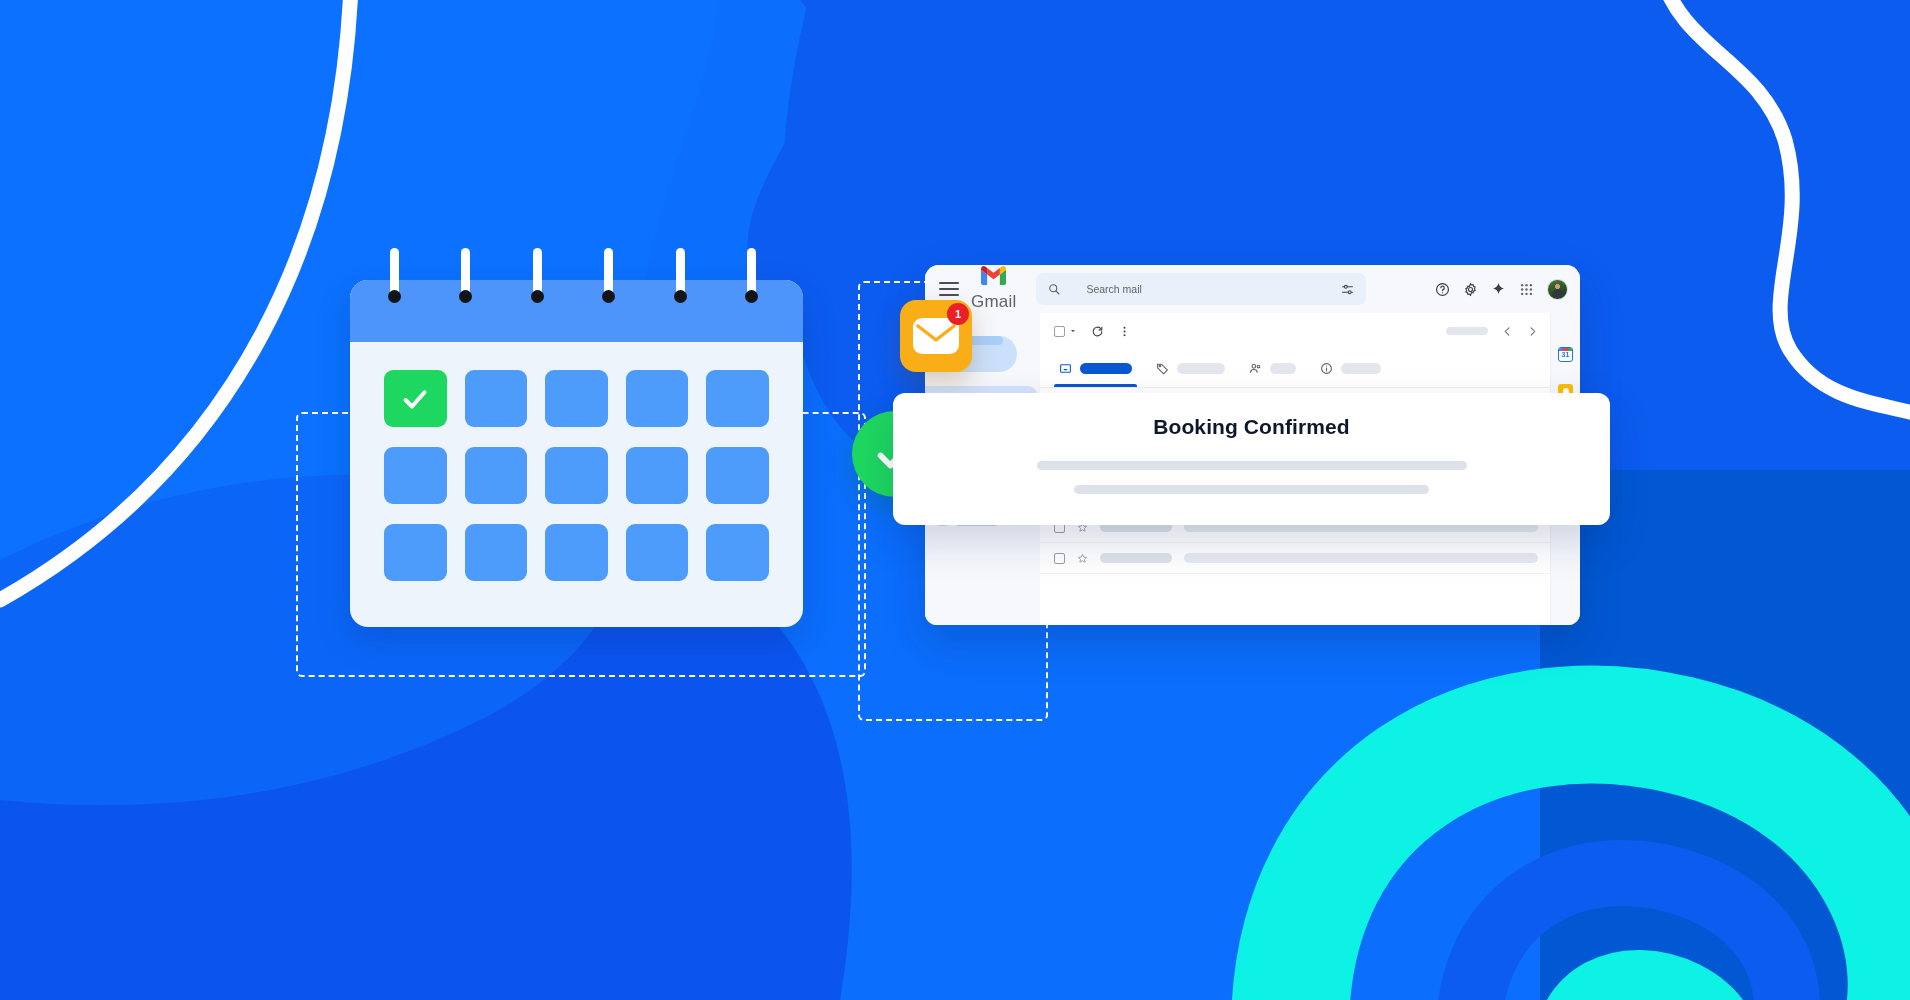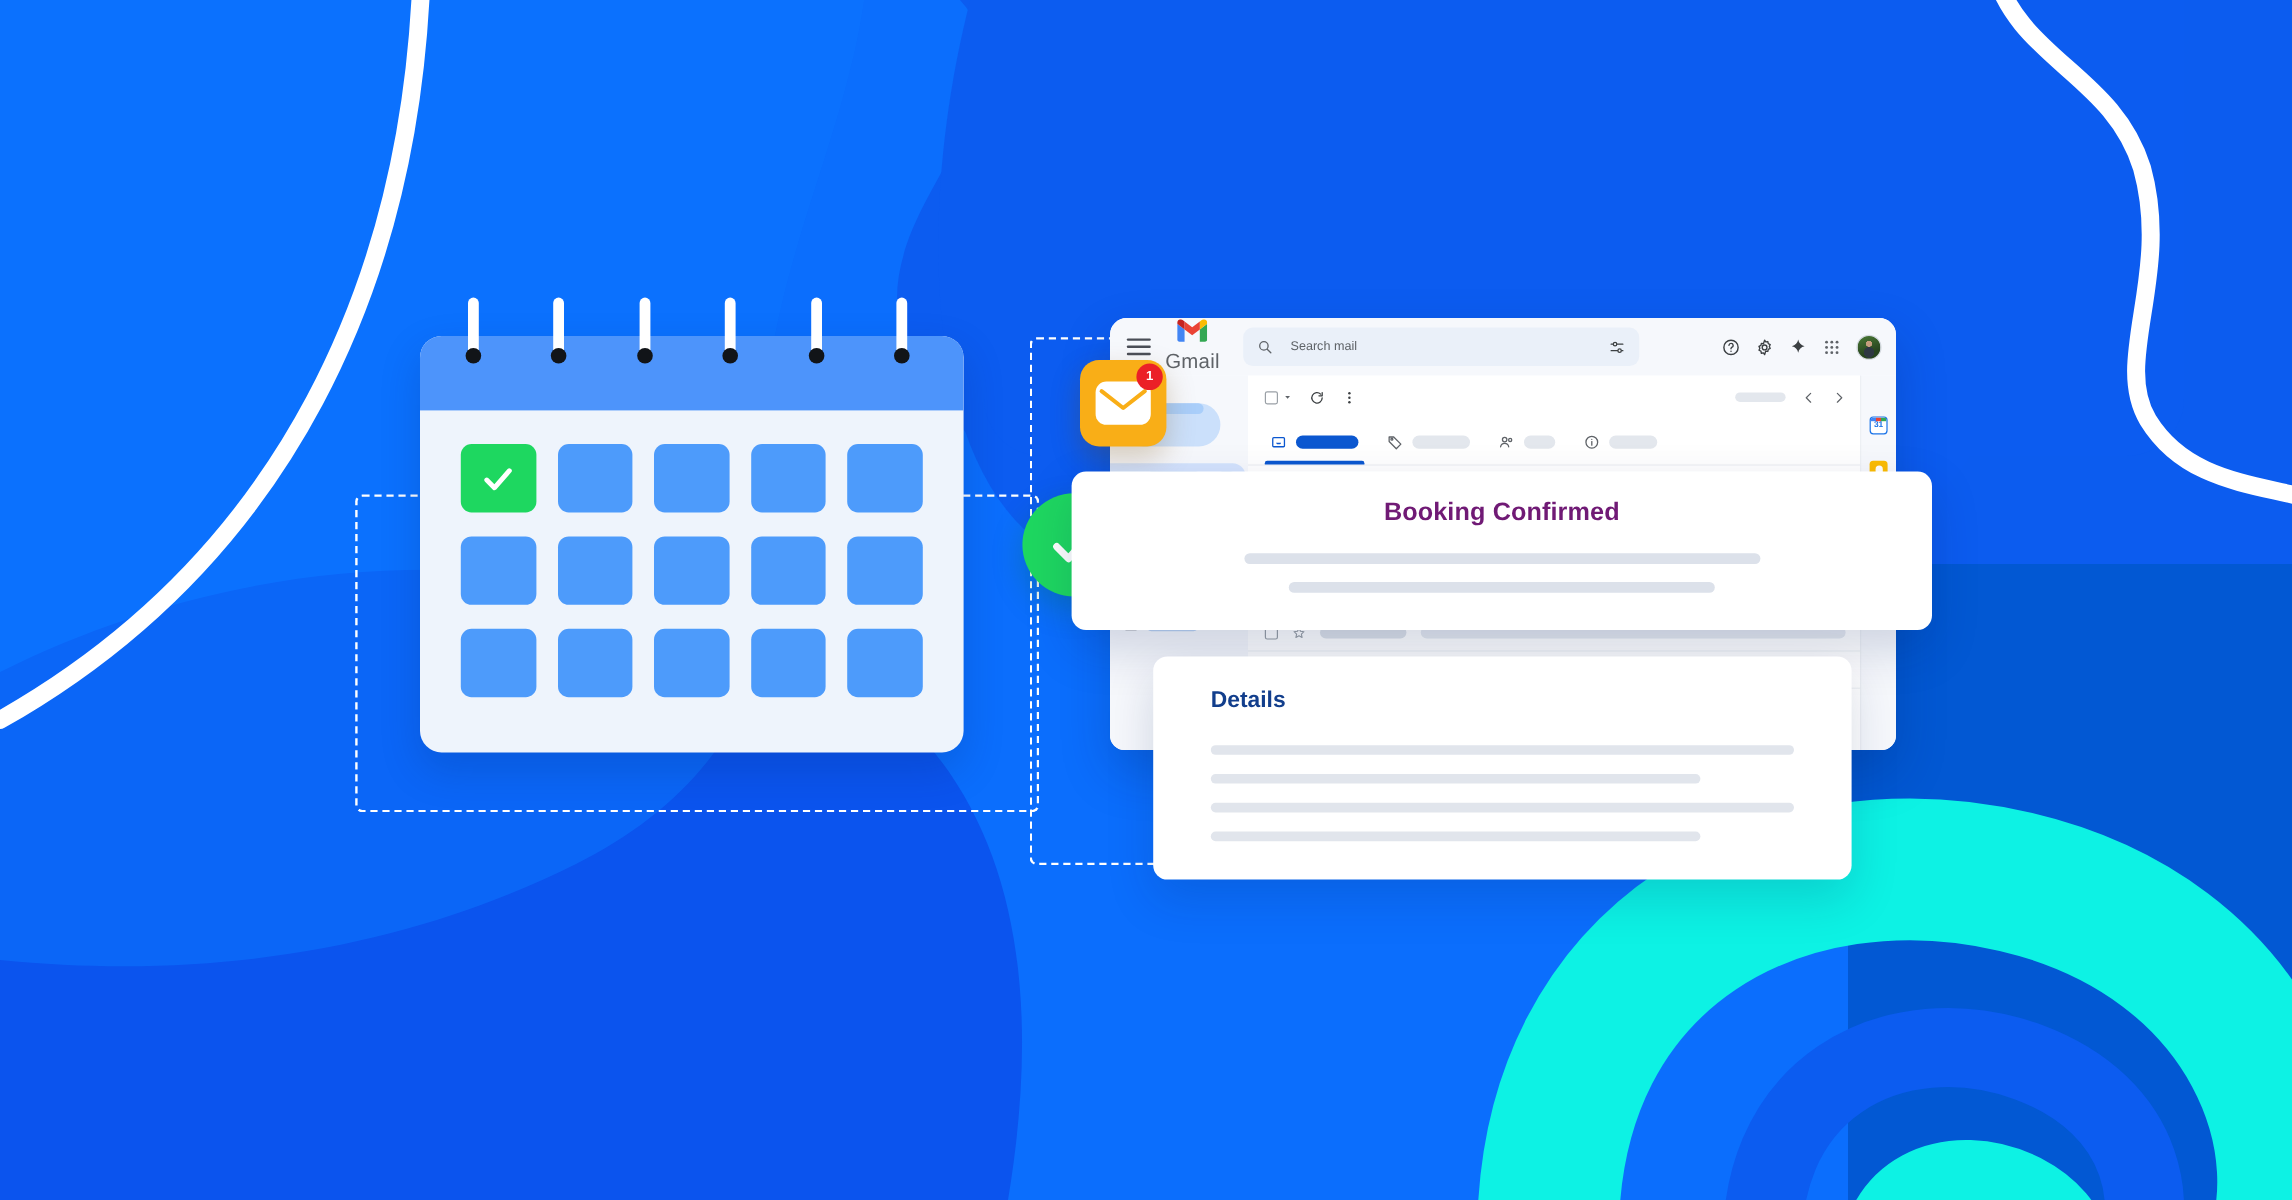--- a/index.html
+++ b/index.html
@@ -90,21 +90,21 @@
   }
   .hamburger { width: 20px; height: 14px; display:flex; flex-direction:column; justify-content:space-between; cursor:pointer;}
   .hamburger i { display:block; height:2px; background:#4A4E57; border-radius:2px;}
   .gm-logo { display:flex; align-items:center; gap:7px;flex-direction:column; }
   .gm-logo-text { font-size: 17px; color:#5F6368; letter-spacing:.2px; }
   .gm-search {
     flex: 1; height: 32px;
     background: #EAF0F9;
     border-radius: 8px;
     display: flex; align-items: center;
-    gap: 15px; padding: 0 12px;
+    gap: 26px; padding: 0 12px;
     margin: 0 4px 0 8px;
     max-width: 330px;
   }
   .gm-search .ph { font-size: 10.5px; color:#5F6368; }
   .gm-search .tune { margin-left: auto; }
   .gm-icons { display:flex; align-items:center; gap: 13px; margin-left: auto; }
   .avatar {
     width: 21px; height: 21px; border-radius: 50%;
     background:
       radial-gradient(circle at 50% 72%, #2E3742 0 26%, transparent 27%),
@@ -206,21 +206,21 @@
   
   #booking-card {
     position: absolute; left: 893px; top: 393px;
     width: 717px; height: 132px;
     background:#FFFFFF; border-radius: 12px;
     box-shadow: 0 16px 40px rgba(2,30,90,.17);
     display:flex; flex-direction:column; align-items:center;
     padding-top: 22px;
   }
   #booking-card .title {
-    font-size: 21px; font-weight: bold; color:#701a75;
+    font-size: 21px; font-weight: bold; color:#0f172a;
     letter-spacing: .1px;
   }
   #booking-card .line1 { margin-top: 22px; width: 430px; height: 9px; border-radius:99px; background:#DCE1EA; }
   #booking-card .line2 { margin-top: 15px; width: 355px; height: 9px; border-radius:99px; background:#DCE1EA; }
 
   
   #details-card {
     position: absolute; left: 961px; top: 547px;
     width: 582px; height: 186px;
     background:#FFFFFF; border-radius: 12px;
@@ -567,21 +567,14 @@
       <path d="M4.5 12.8 L9.6 18 L19.6 6.6"></path>
     </svg>
   </div>
 
   <div id="booking-card">
     <div class="title">Booking Confirmed</div>
     <div class="line1"></div>
     <div class="line2"></div>
   </div>
 
-  <div id="details-card">
-    <div class="title">Details</div>
-    <div class="ln a"></div>
-    <div class="ln b"></div>
-    <div class="ln c"></div>
-    <div class="ln d"></div>
-  </div>
 
 </div>
 
 </body></html>

